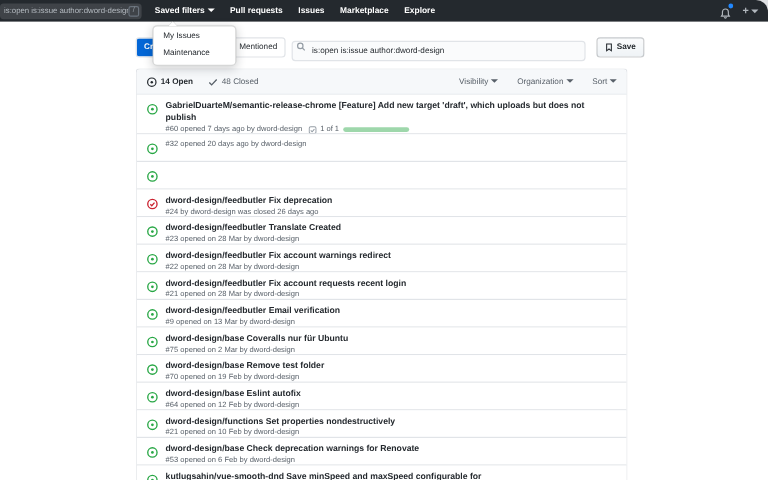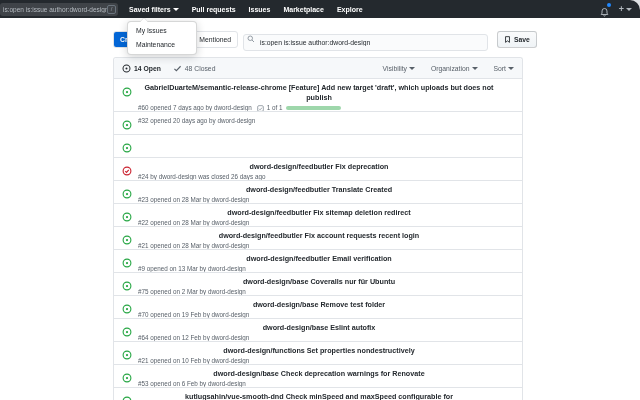--- a/index.html
+++ b/index.html
@@ -41,21 +41,21 @@
   .list-header { height:21px; background:#f6f8fa; border-bottom:1px solid #e1e4e8; display:flex; align-items:center; padding:0 8px; font-size:6.8px; color:#586069; border-radius:3px 3px 0 0; }
   .open-link { display:flex; align-items:center; gap:3px; color:#24292e; font-weight:700; cursor:pointer; }
   .closed-link { display:flex; align-items:center; gap:3px; margin-left:12px; color:#586069; cursor:pointer; }
   .lh-filters { margin-left:auto; display:flex; gap:16px; color:#586069; }
   .lh-filters .f { cursor:pointer; white-space:nowrap; }
 
   .issue-row { display:flex; height:23px; padding:4px 8px 0 8px; border-bottom:1px solid #e1e4e8; overflow:hidden; background:#fff; }
   .issue-row:first-child { height:33px; }
   .issue-icon { flex:none; width:10px; margin-right:6px; padding-top:0px; }
   .issue-body { flex:1; min-width:0; padding-right:14px; }
-  .issue-title-line { font-size:7.2px; line-height:10px; color:#24292e;text-align:center; }
+  .issue-title-line { font-size:7.2px; line-height:10px; color:#24292e; }
   .repo-link { font-weight:600; color:#24292e; cursor:pointer; }
   .title-link { font-weight:700; color:#24292e; cursor:pointer; }
   .issue-meta { display:flex; align-items:center; gap:5px; font-size:6.3px; line-height:8px; color:#586069; margin-top:1px; white-space:nowrap; }
   .tasks { display:flex; align-items:center; gap:3px; }
   .tasks-bar { width:55px; height:4px; border-radius:2px; background:#28a745; opacity:.45; }
 </style>
 </head>
 <body>
 
 <div class="window">
@@ -226,21 +226,21 @@
     <span class="issue-icon">
       <svg width="10" height="10" viewBox="0 0 16 16">
               <circle cx="8" cy="8" r="6.2" fill="none" stroke="#28a745" stroke-width="1.8"></circle>
               <circle cx="8" cy="8" r="1.8" fill="#28a745"></circle>
             </svg>
       
     </span>
     <div class="issue-body">
       <div class="issue-title-line">
         <span class="repo-link">dword-design/feedbutler</span>
-        <span class="title-link">Fix sitemap deletion redirect</span>
+        <span class="title-link">Fix account warnings redirect</span>
       </div>
       <div class="issue-meta">
         <span>#22 opened on 28 Mar by dword-design</span>
 
       </div>
     </div>
   </div>
         <div class="issue-row">
     <span class="issue-icon">
       <svg width="10" height="10" viewBox="0 0 16 16">
@@ -378,21 +378,21 @@
     <span class="issue-icon">
       <svg width="10" height="10" viewBox="0 0 16 16">
               <circle cx="8" cy="8" r="6.2" fill="none" stroke="#28a745" stroke-width="1.8"></circle>
               <circle cx="8" cy="8" r="1.8" fill="#28a745"></circle>
             </svg>
       
     </span>
     <div class="issue-body">
       <div class="issue-title-line">
         <span class="repo-link">kutlugsahin/vue-smooth-dnd</span>
-        <span class="title-link">Check minSpeed and maxSpeed configurable for</span>
+        <span class="title-link">Save minSpeed and maxSpeed configurable for</span>
       </div>
       <div class="issue-meta">
         
         
       </div>
     </div>
   </div>
       </div>
   </div>
 

